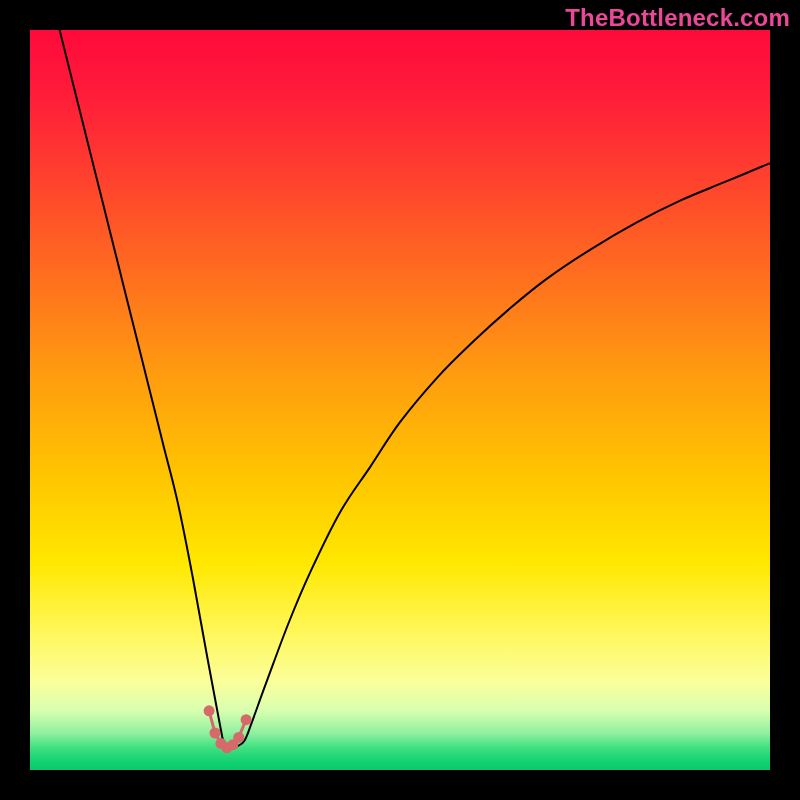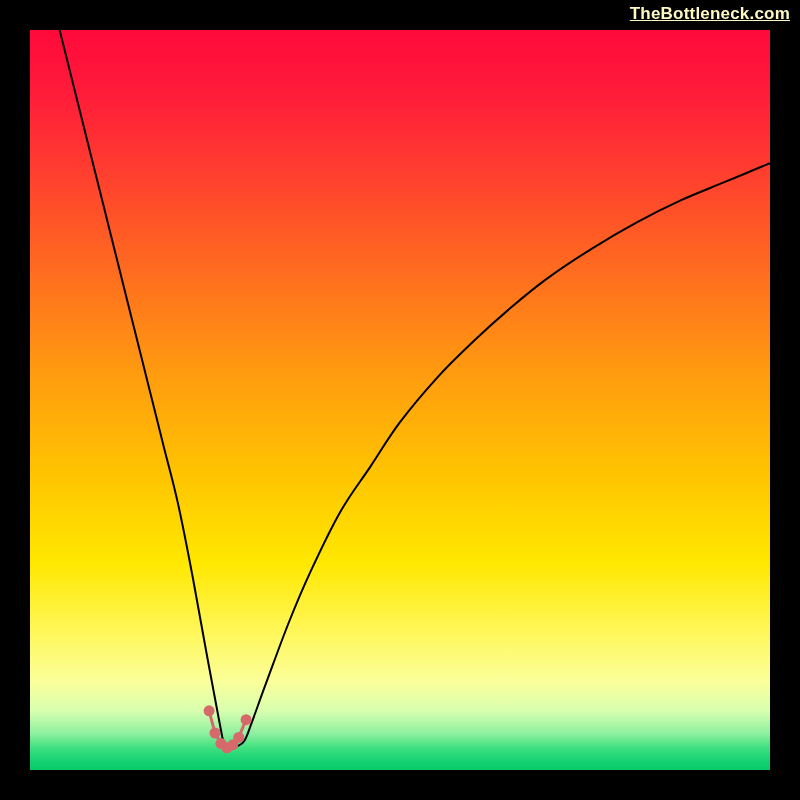--- a/index.html
+++ b/index.html
@@ -37,26 +37,25 @@
       #90f0a0 95%,
       #3fe080 97%,
       #10d070 99%,
       #0aca6a 100%
     );
   }
   .watermark {
     position: absolute;
     top: 4px;
     right: 10px;
-    color: #fef9c3;
-    font-size: 17px;
+    color: #ec4899;
+    font-size: 24px;
     font-weight: 600;
     letter-spacing: 0.2px;
     user-select: none;
-    text-decoration: underline;
   }
   svg.curve {
     position: absolute;
     left: 0; top: 0;
     width: 740px;
     height: 740px;
     overflow: visible;
   }
   .curve-path {
     fill: none;

